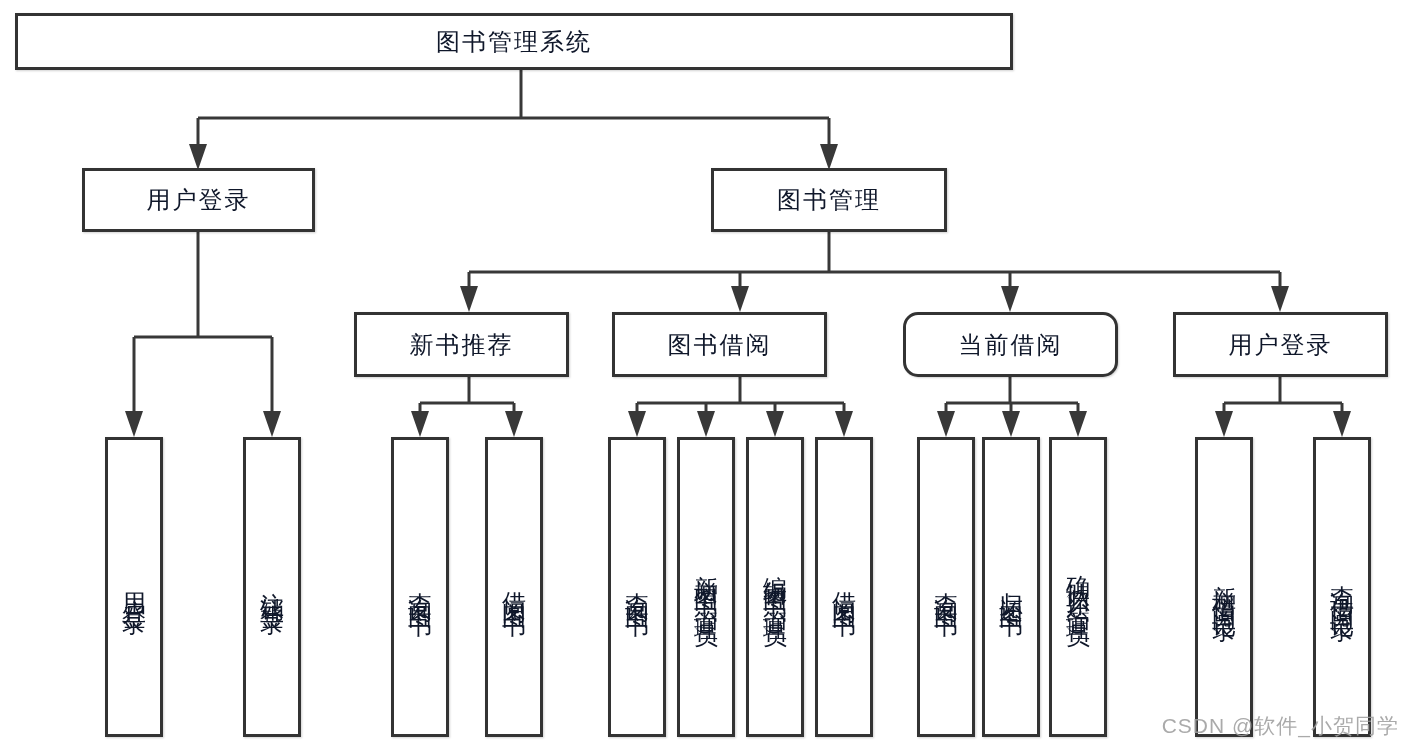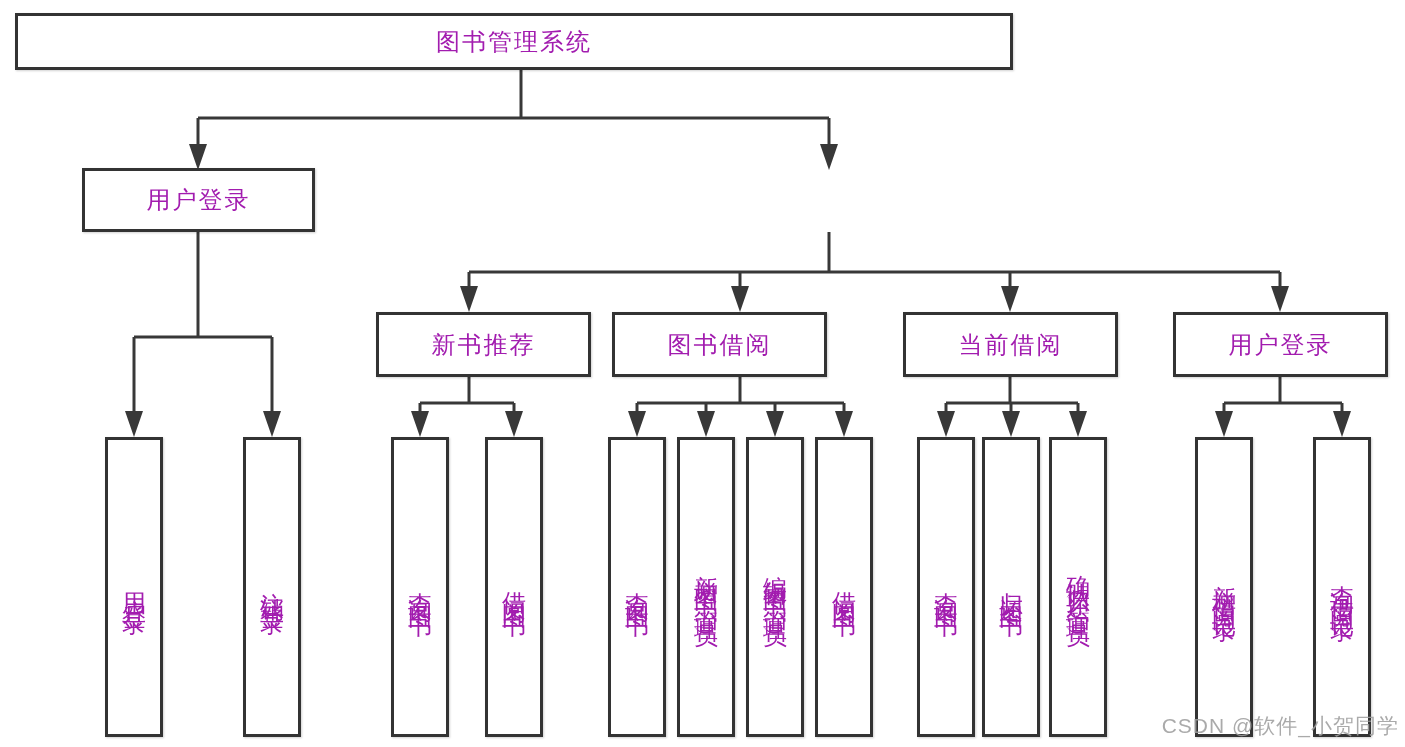--- a/index.html
+++ b/index.html
@@ -24,21 +24,21 @@
     pointer-events: none;
   }
   .box {
     position: absolute;
     box-sizing: border-box;
     background: #ffffff;
     border: 3px solid #333333;
     display: flex;
     align-items: center;
     justify-content: center;
-    color: #a21caf;
+    color: #0f172a;
     overflow: hidden;
     box-shadow: 1px 1px 2px rgba(0,0,0,0.18);
   }
   .box.h {
     font-size: 24px;
     letter-spacing: 2px;
     white-space: nowrap;
   }
   .box.v {
     writing-mode: vertical-rl;
@@ -134,24 +134,25 @@
       <path d="M1002 411 L1020 411 L1011 437 Z"></path>
       <path d="M1069 411 L1087 411 L1078 437 Z"></path>
       <path d="M1215 411 L1233 411 L1224 437 Z"></path>
       <path d="M1333 411 L1351 411 L1342 437 Z"></path>
     </g>
   </svg>
 
   <div class="box h" style="left:15px; top:13px; width:998px; height:57px;">图书管理系统</div>
 
   <div class="box h" style="left:82px; top:168px; width:233px; height:64px;">用户登录</div>
+  <div class="box h" style="left:711px; top:168px; width:236px; height:64px;">图书管理</div>
 
-  <div class="box h lvl3" style="left:376px;">新书推荐</div>
+  <div class="box h lvl3" style="left:354px;">新书推荐</div>
   <div class="box h lvl3" style="left:612px;">图书借阅</div>
-  <div class="box h lvl3" style="left:903px;">当前借阅</div>
+  <div class="box h lvl3" style="left:903px;border-radius:15px;">当前借阅</div>
   <div class="box h lvl3" style="left:1173px;">用户登录</div>
 
   <div class="box v leaf" style="left:105px;">用户登录</div>
   <div class="box v leaf" style="left:243px;">注销登录</div>
 
   <div class="box v leaf" style="left:391px;">查询图书</div>
   <div class="box v leaf" style="left:485px;">借阅图书</div>
 
   <div class="box v leaf" style="left:608px;">查询图书</div>
   <div class="box v leaf" style="left:677px;">新增图书（管理员）</div>

